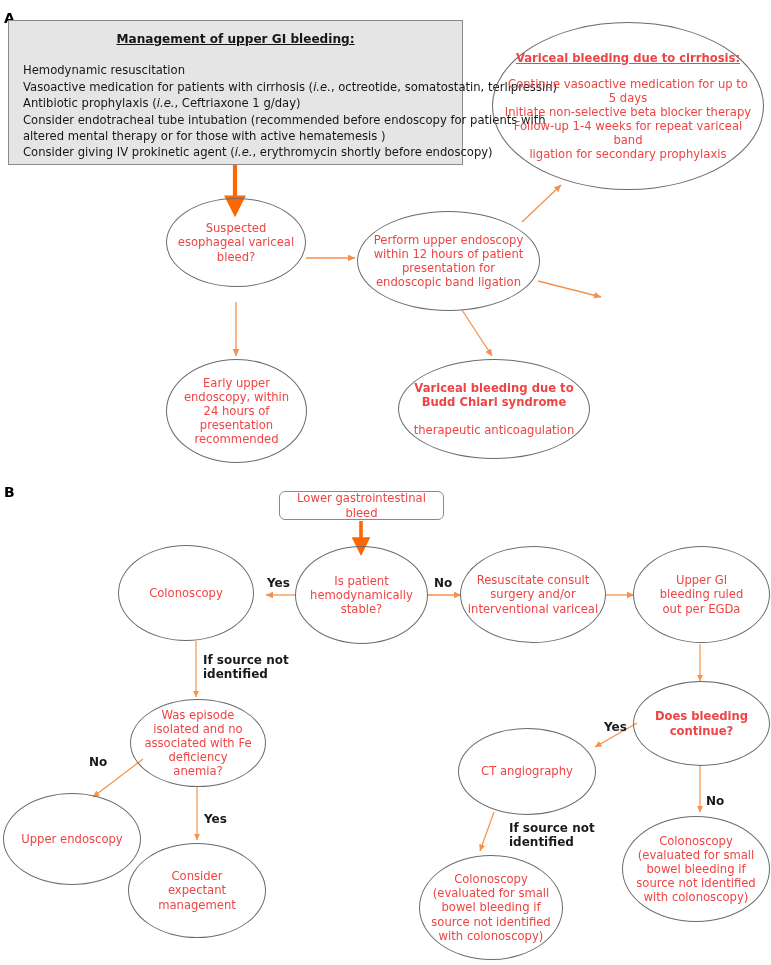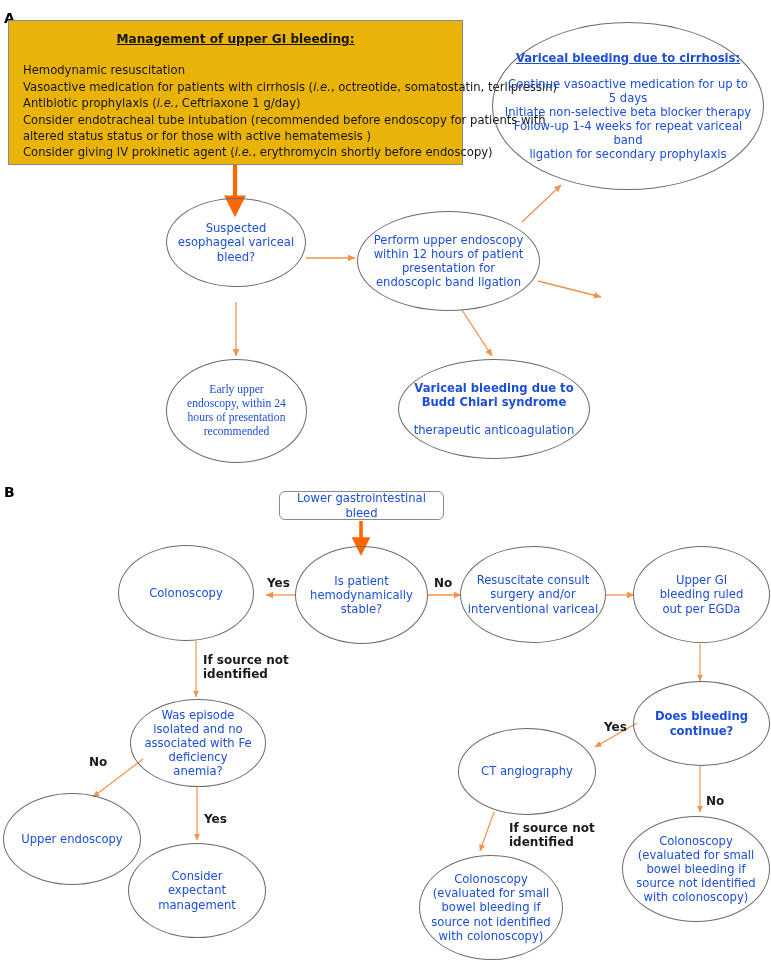--- a/index.html
+++ b/index.html
@@ -33,30 +33,30 @@
     height: 965px;
     pointer-events: none;
   }
   .node {
     position: absolute;
     display: flex;
     align-items: center;
     justify-content: center;
     box-sizing: border-box;
     text-align: center;
-    color: #1d4ed8;
+    color: #ef4444;
   }
   .ellipse {
     border: 1px solid #6b6b6b;
     border-radius: 50%;
     background: transparent;
   }
   .rect {
     border: 1px solid #8a8a8a;
-    background: #eab308;
+    background: #e5e5e5;
   }
   .rounded {
     border: 1px solid #8a8a8a;
     border-radius: 6px;
     background: #ffffff;
   }
   .node .inner {
     width: 92%;
     line-height: 1.22;
   }
@@ -145,21 +145,21 @@
   </svg>
 
   <div class="panel-label" style="left:4px; top:10px;">A</div>
 
   <div class="box-a rect" style="left:8px; top:20px; width:455px; height:145px;">
     <span class="title">Management of upper GI bleeding:</span>
     <span class="line">Hemodynamic resuscitation</span>
     <span class="line">Vasoactive medication for patients with cirrhosis (<em class="ital">i.e.</em>, octreotide, somatostatin, terlipressin)</span>
     <span class="line">Antibiotic prophylaxis (<em class="ital">i.e.</em>, Ceftriaxone 1 g/day)</span>
     <span class="line">Consider endotracheal tube intubation (recommended before endoscopy for patients with</span>
-    <span class="line">altered status status or for those with active hematemesis )</span>
+    <span class="line">altered mental therapy or for those with active hematemesis )</span>
     <span class="line">Consider giving IV prokinetic agent (<em class="ital">i.e.</em>, erythromycin shortly before endoscopy)</span>
   </div>
 
   <div class="node ellipse" style="left:492px; top:22px; width:272px; height:168px;">
     <div class="inner t115">
       <div class="under-bold" style="margin-bottom:12px;">Variceal bleeding due to cirrhosis:</div>
       <div>Continue vasoactive medication for up to 5 days</div>
       <div>Initiate non-selective beta blocker therapy</div>
       <div>Follow-up 1-4 weeks for repeat variceal band</div>
       <div>ligation for secondary prophylaxis</div>
@@ -169,21 +169,21 @@
   <div class="node ellipse" style="left:166px; top:198px; width:140px; height:89px;justify-content:center;">
     <div class="inner t115">Suspected esophageal variceal bleed?</div>
   </div>
 
   <div class="node ellipse" style="left:357px; top:211px; width:183px; height:100px;">
     <div class="inner t115" style="width:86%;">Perform upper endoscopy within 12 hours of patient presentation for endoscopic band ligation</div>
   </div>
 
 
   <div class="node ellipse" style="left:166px; top:359px; width:141px; height:104px;">
-    <div class="inner t115" style="width:76%;font-family:Liberation Serif, serif;">Early upper endoscopy, within 24 hours of presentation recommended</div>
+    <div class="inner t115" style="width:76%;">Early upper endoscopy, within 24 hours of presentation recommended</div>
   </div>
 
   <div class="node ellipse" style="left:398px; top:359px; width:192px; height:100px;">
     <div class="inner t115">
       <div class="bold">Variceal bleeding due to</div>
       <div class="bold" style="margin-bottom:13px;">Budd Chiari syndrome</div>
       <div>therapeutic anticoagulation</div>
     </div>
   </div>
 

